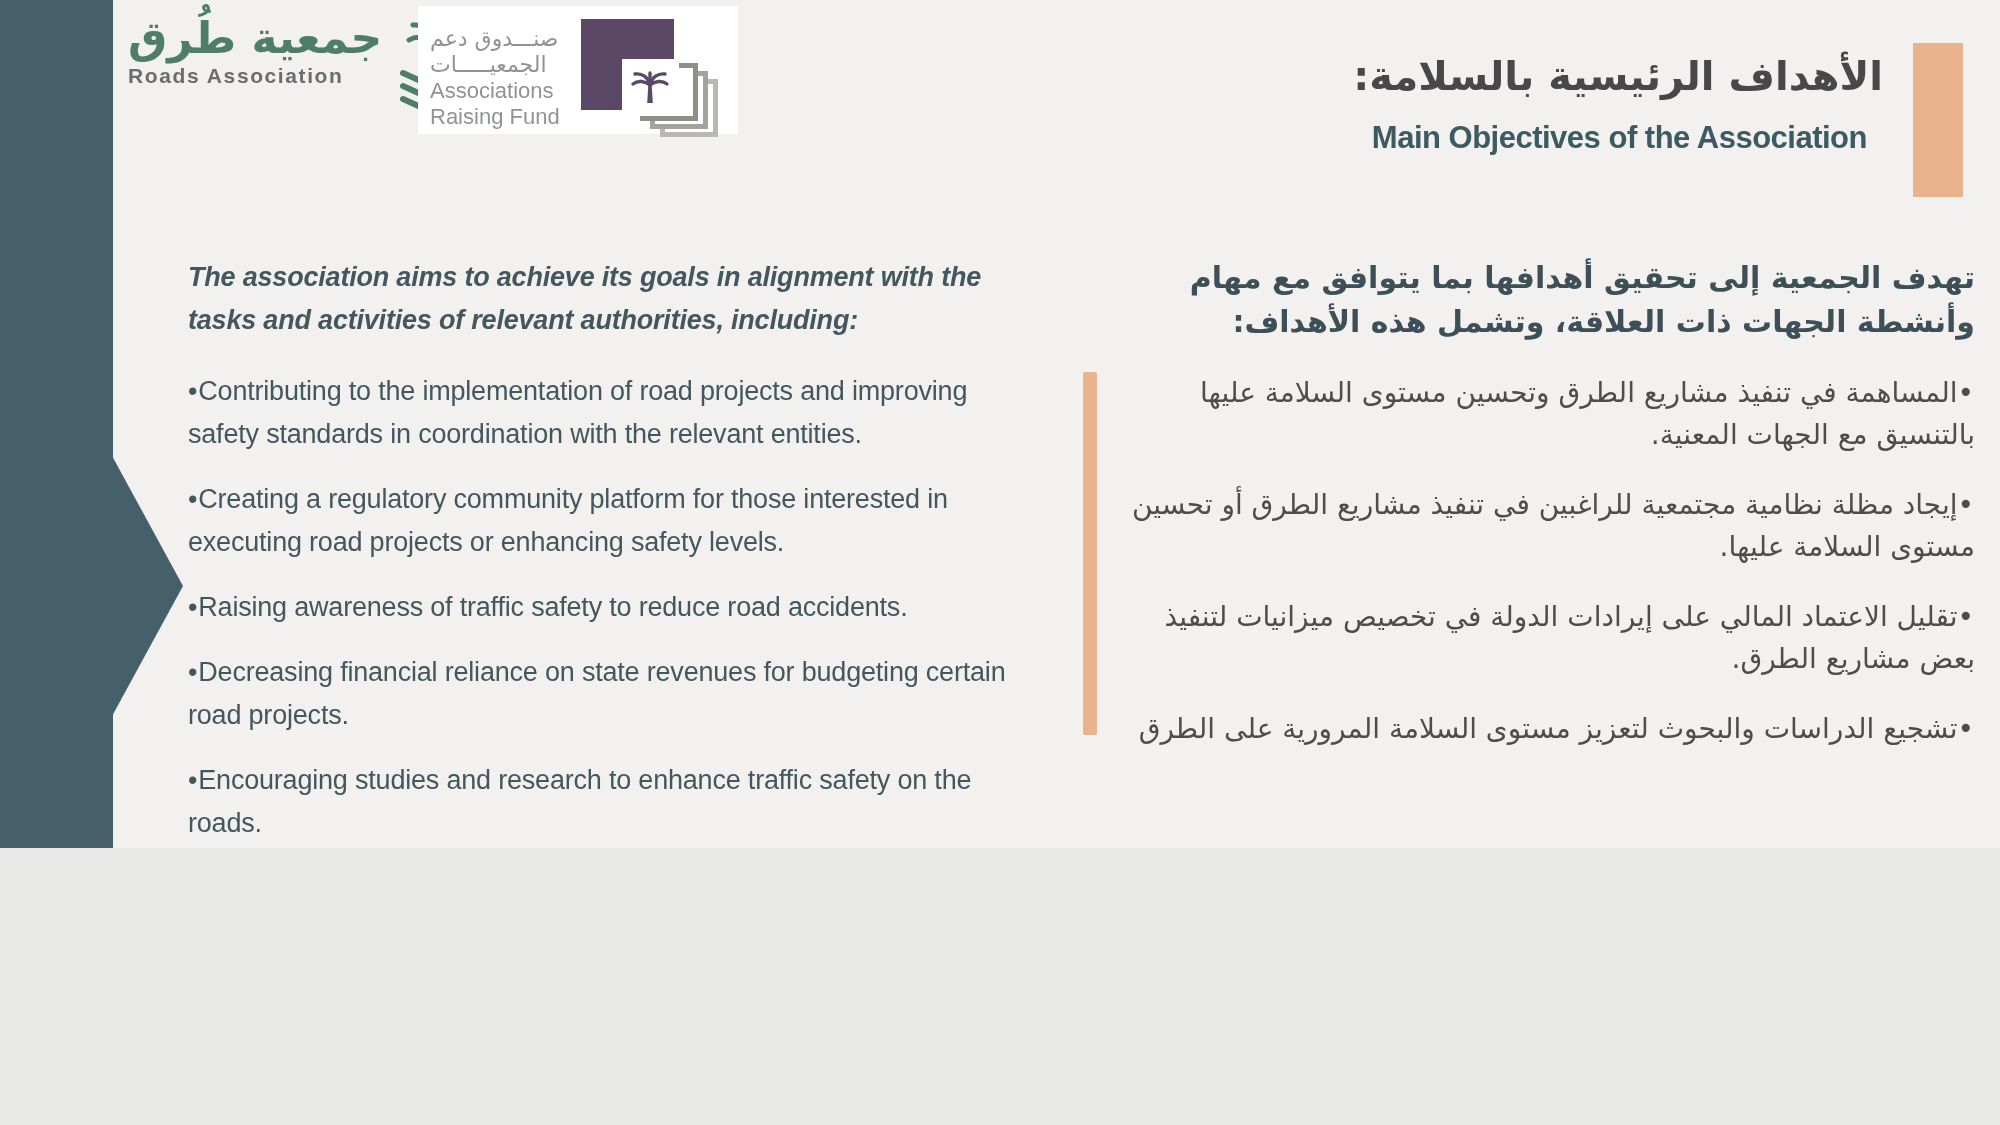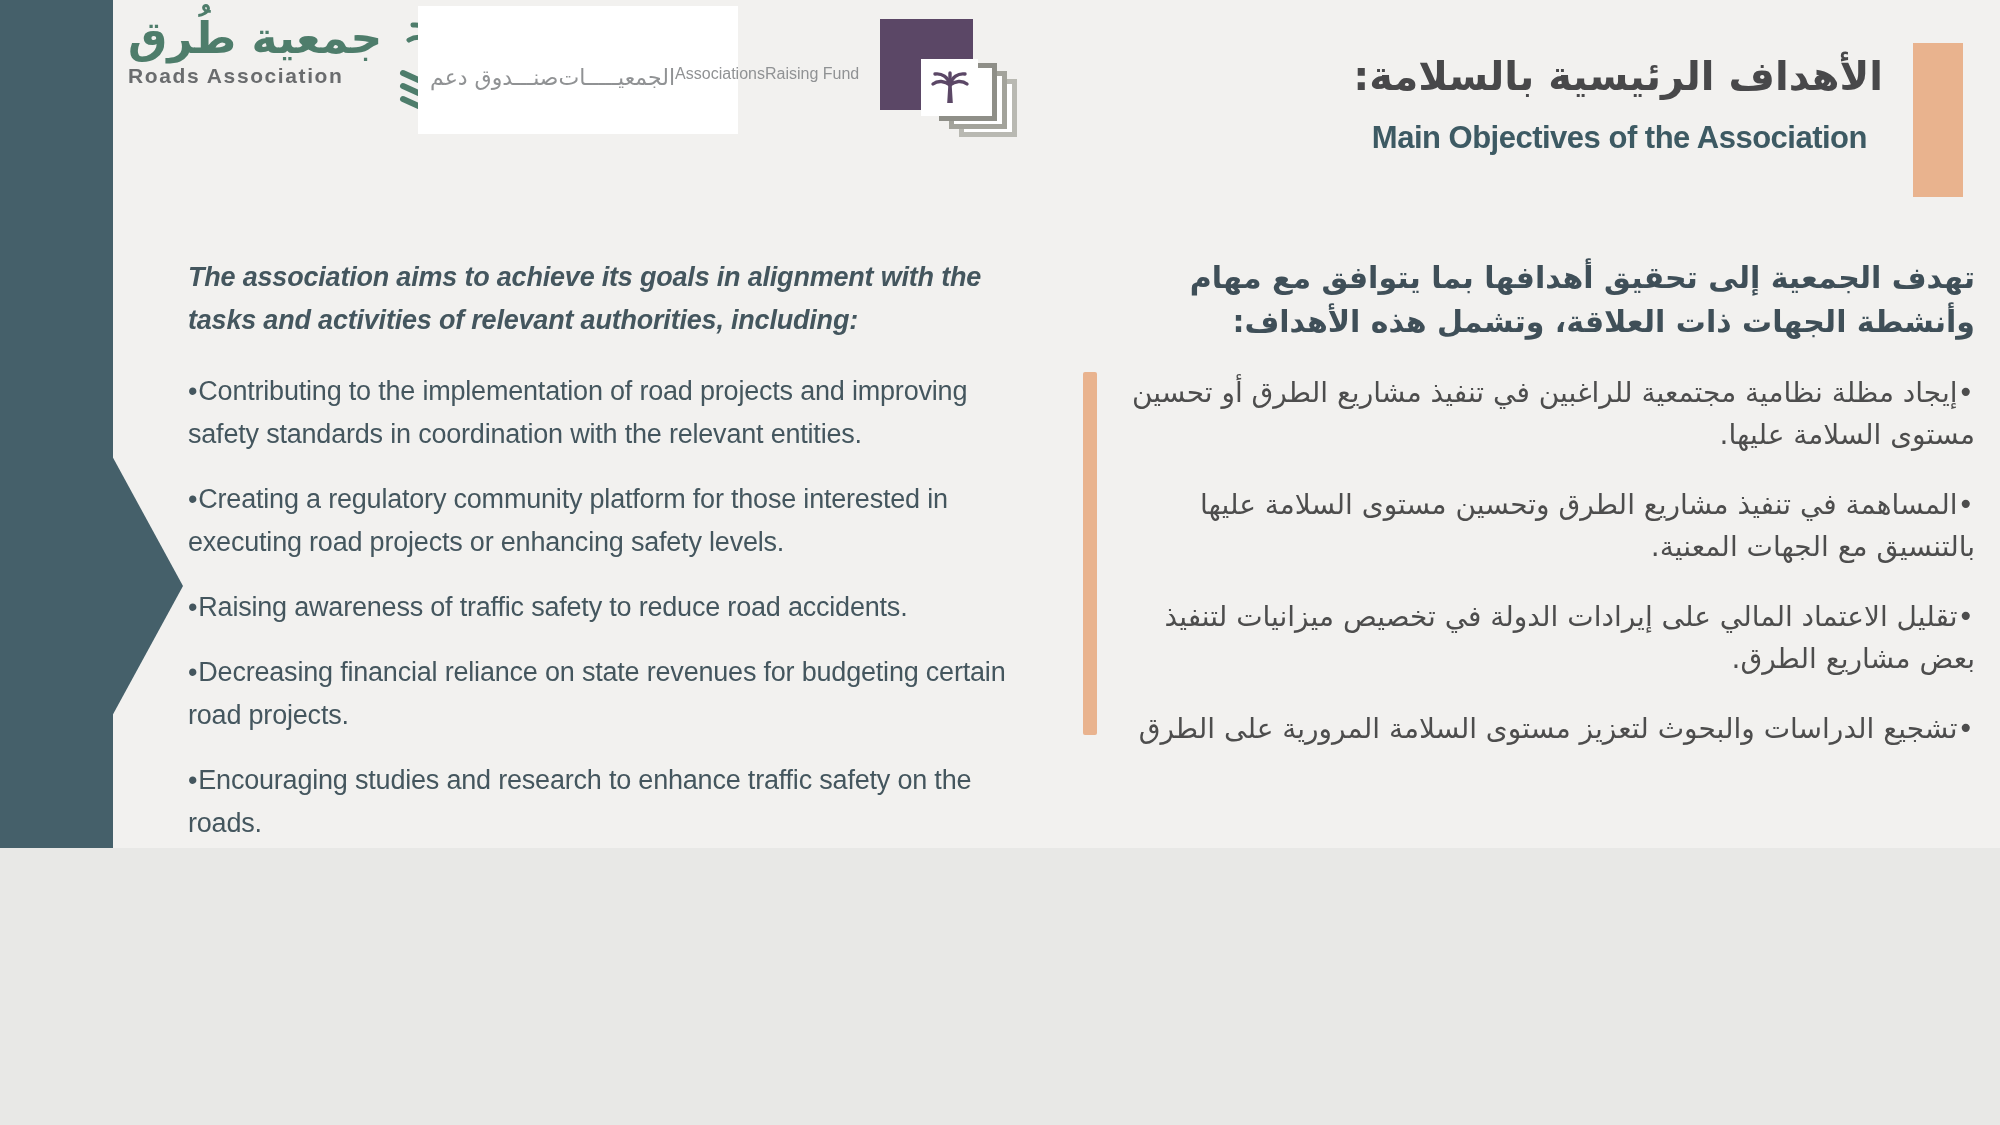--- a/index.html
+++ b/index.html
@@ -38,27 +38,27 @@
   .ra-icon .stroke { stroke: var(--logo-green, #4e7d6b); fill: none; stroke-linecap: round; }
   .ra-icon .fill { fill: var(--logo-green, #4e7d6b); }
 
   .asf-card {
     position: absolute; left: 418px; top: 6px;
     width: 320px; height: 128px;
     background: #ffffff;
     display: flex; align-items: center; gap: 14px;
     padding: 0 6px 0 12px; box-sizing: border-box;
   }
-  .asf-text { display: flex; flex-direction: row; line-height: 1.18; margin-top: 16px; }
+  .asf-text { display: flex; flex-direction: column; line-height: 1.18; margin-top: 16px; }
   .asf-line-ar {
     font-family: "DejaVu Sans", sans-serif;
     font-size: 22px; color: var(--logo-light-gray, #909294);
     direction: rtl; text-align: left; white-space: nowrap;
   }
-  .asf-line-en { font-size: 16px; color: var(--logo-light-gray, #909294); white-space: nowrap; }
+  .asf-line-en { font-size: 22px; color: var(--logo-light-gray, #909294); white-space: nowrap; }
   .asf-mark { position: relative; width: 150px; height: 122px; flex: 0 0 auto; }
   .asf-purple {
     position: absolute; left: 7px; top: 10px; width: 93px; height: 91px;
     background: var(--logo-purple, #5b4766);
   }
   .asf-sheet {
     position: absolute; width: 48px; height: 48px;
     background: #ffffff; border: 5px solid var(--logo-sheet-gray, #a3a39b);
   }
   .asf-sheet.s3 { left: 86px; top: 70px; border-color: #b9b9b2; }
@@ -209,23 +209,23 @@
         <p class="en-bullet"><span class="bullet-marker">•</span><span>Encouraging studies and research to enhance traffic safety on the roads.</span></p>
       </div>
   </div>
 
   <div class="divider-bar"></div>
 
   <div class="ar-col">
     <p class="ar-heading">تهدف الجمعية إلى تحقيق أهدافها بما يتوافق مع مهام وأنشطة الجهات ذات العلاقة، وتشمل هذه الأهداف:</p>
     <div>
 
+        <p class="ar-bullet"><span class="bullet-marker">•</span><span>المساهمة في تنفيذ مشاريع الطرق وتحسين مستوى السلامة عليها بالتنسيق مع الجهات المعنية.</span></p>
+
         <p class="ar-bullet"><span class="bullet-marker">•</span><span>إيجاد مظلة نظامية مجتمعية للراغبين في تنفيذ مشاريع الطرق أو تحسين مستوى السلامة عليها.</span></p>
-
-        <p class="ar-bullet"><span class="bullet-marker">•</span><span>المساهمة في تنفيذ مشاريع الطرق وتحسين مستوى السلامة عليها بالتنسيق مع الجهات المعنية.</span></p>
 
 
         <p class="ar-bullet"><span class="bullet-marker">•</span><span>تقليل الاعتماد المالي على إيرادات الدولة في تخصيص ميزانيات لتنفيذ بعض مشاريع الطرق.</span></p>
 
         <p class="ar-bullet"><span class="bullet-marker">•</span><span>تشجيع الدراسات والبحوث لتعزيز مستوى السلامة المرورية على الطرق</span></p>
       </div>
   </div>
 
   <div class="page-number">5</div>
 

